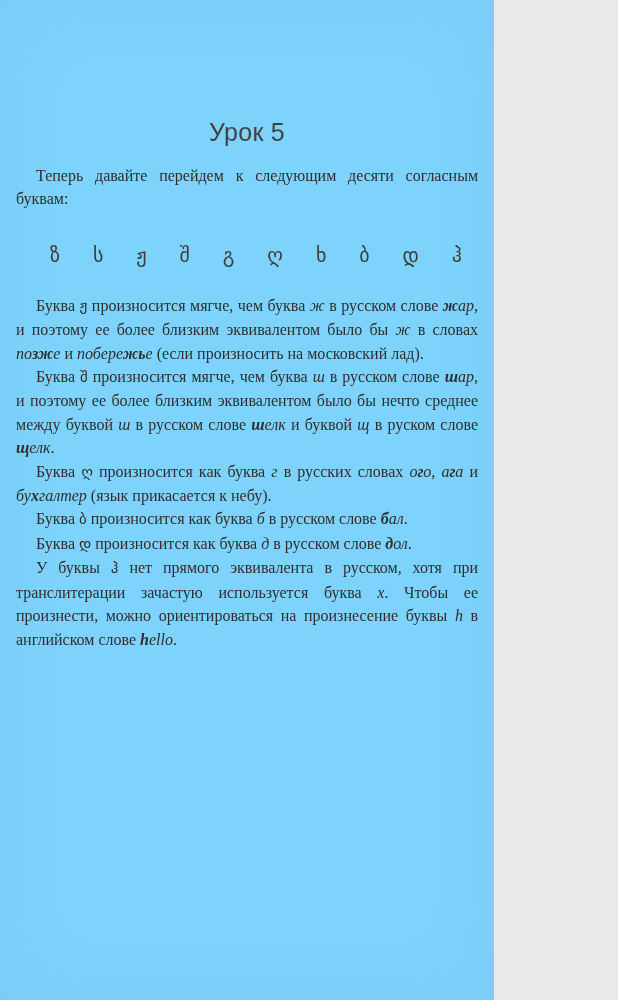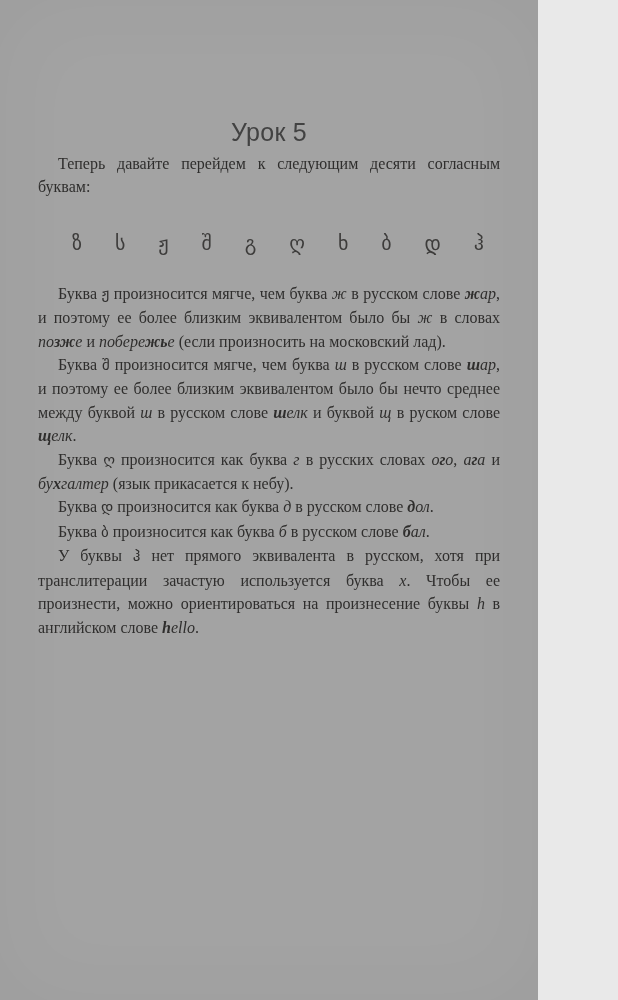--- a/index.html
+++ b/index.html
@@ -2,42 +2,42 @@
 <html lang="ru"><head>
 <meta charset="utf-8">
 <style>
   html, body {
     margin: 0;
     padding: 0;
     background: #e9e9e9;
   }
   .page {
     position: relative;
-    width: 538px;
+    width: 494px;
     height: 1000px;
     margin: 0;
-    background: #a3a3a3;
+    background: #7dd3fc;
     box-shadow: inset 0 0 90px rgba(0,0,0,0.035);
     overflow: hidden;
     font-family: "Liberation Serif", "DejaVu Serif", serif;
     color: #2f2e2d;
   }
   .titles {
     padding-top: 112px;
     text-align: center;
     font-family: "Liberation Sans", "DejaVu Sans", sans-serif;
     font-weight: 400;
     font-size: 25px;
     line-height: 40px;
     color: #424242;
     letter-spacing: 0.3px;
   }
   .column {
     width: 462px;
-    margin: 0 auto;
+    margin: 12px auto;
   }
   .intro {
     margin-top: 54px;
   }
   .para {
     font-size: 16px;
     line-height: 23.4px;
     text-align: justify;
     text-indent: 20px;
     margin: 0;
@@ -81,18 +81,18 @@
         <span>ღ</span>
         <span>ხ</span>
         <span>ბ</span>
         <span>დ</span>
         <span>ჰ</span>
       </div>
     <div id="paras">
         <div class="para"><span class="run rn">Буква </span><span class="run rg">ჟ</span><span class="run rn"> произносится мягче, чем буква </span><span class="run ri">ж</span><span class="run rn"> в русском сло­ве </span><span class="run rb">ж</span><span class="run ri">ар</span><span class="run rn">, и поэтому ее более близким эквивалентом было бы </span><span class="run ri">ж</span><span class="run rn"> в словах </span><span class="run ri">по</span><span class="run rb">зж</span><span class="run ri">е</span><span class="run rn"> и </span><span class="run ri">побере</span><span class="run rb">жь</span><span class="run ri">е</span><span class="run rn"> (если произносить на московский лад).</span></div>
         <div class="para"><span class="run rn">Буква </span><span class="run rg">შ</span><span class="run rn"> произносится мягче, чем буква </span><span class="run ri">ш</span><span class="run rn"> в русском сло­ве </span><span class="run rb">ш</span><span class="run ri">ар</span><span class="run rn">, и поэтому ее более близким эквивалентом было бы нечто среднее между буквой </span><span class="run ri">ш</span><span class="run rn"> в русском слове </span><span class="run rb">ш</span><span class="run ri">елк</span><span class="run rn"> и буквой </span><span class="run ri">щ</span><span class="run rn"> в руском слове </span><span class="run rb">щ</span><span class="run ri">елк</span><span class="run rn">.</span></div>
         <div class="para"><span class="run rn">Буква </span><span class="run rg">ღ</span><span class="run rn"> произносится как буква </span><span class="run ri">г</span><span class="run rn"> в русских словах </span><span class="run ri">о</span><span class="run rb">г</span><span class="run ri">о</span><span class="run rn">, </span><span class="run ri">а</span><span class="run rb">г</span><span class="run ri">а</span><span class="run rn"> и </span><span class="run ri">бу</span><span class="run rb">х</span><span class="run ri">галтер</span><span class="run rn"> (язык прикасается к небу).</span></div>
+        <div class="para"><span class="run rn">Буква </span><span class="run rg">ბ</span><span class="run rn"> произносится как буква </span><span class="run ri">б</span><span class="run rn"> в русском слове </span><span class="run rb">б</span><span class="run ri">ал</span><span class="run rn">.</span></div>
         <div class="para"><span class="run rn">Буква </span><span class="run rg">დ</span><span class="run rn"> произносится как буква </span><span class="run ri">д</span><span class="run rn"> в русском слове </span><span class="run rb">д</span><span class="run ri">ол</span><span class="run rn">.</span></div>
-        <div class="para"><span class="run rn">Буква </span><span class="run rg">ბ</span><span class="run rn"> произносится как буква </span><span class="run ri">б</span><span class="run rn"> в русском слове </span><span class="run rb">б</span><span class="run ri">ал</span><span class="run rn">.</span></div>
         <div class="para"><span class="run rn">У буквы </span><span class="run rg">ჰ</span><span class="run rn"> нет прямого эквивалента в русском, хотя при транслитерации зачастую используется буква </span><span class="run ri">х</span><span class="run rn">. Чтобы ее произнести, можно ориентироваться на произнесение бук­вы </span><span class="run ri">h</span><span class="run rn"> в английском слове </span><span class="run rb">h</span><span class="run ri">ello</span><span class="run rn">.</span></div>
       </div>
   </div>
 </div>
 
 </body></html>

